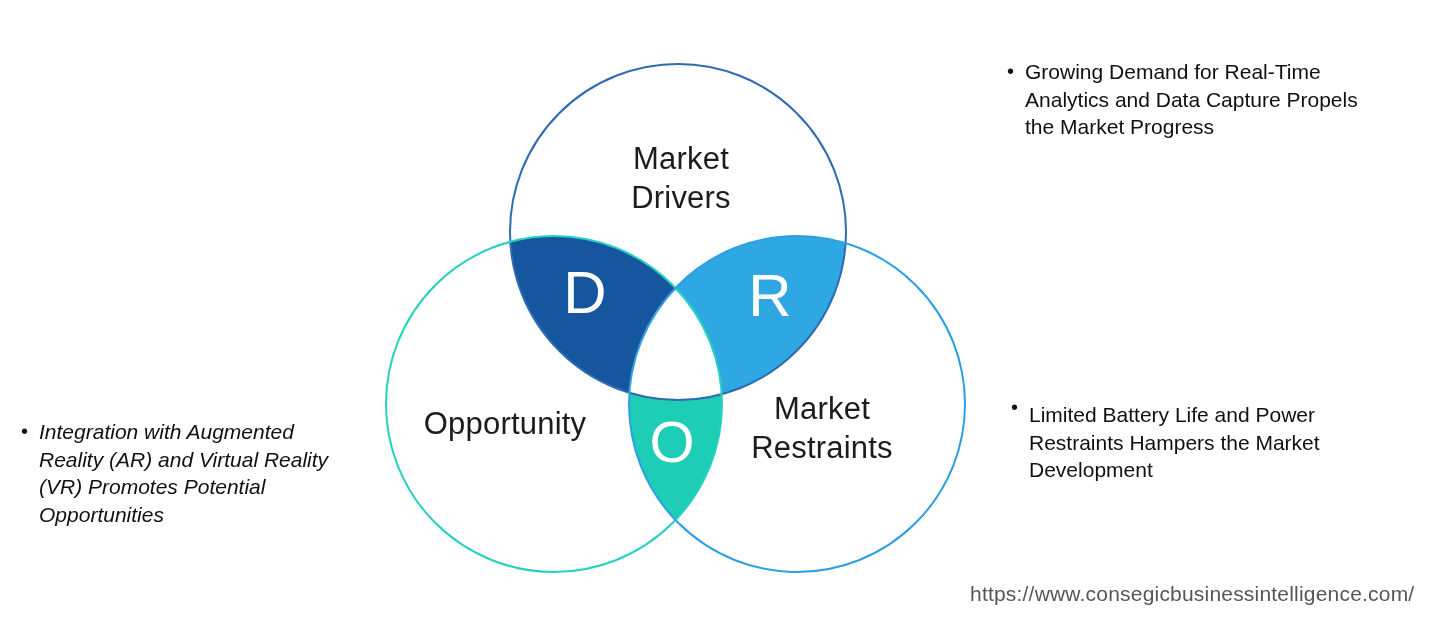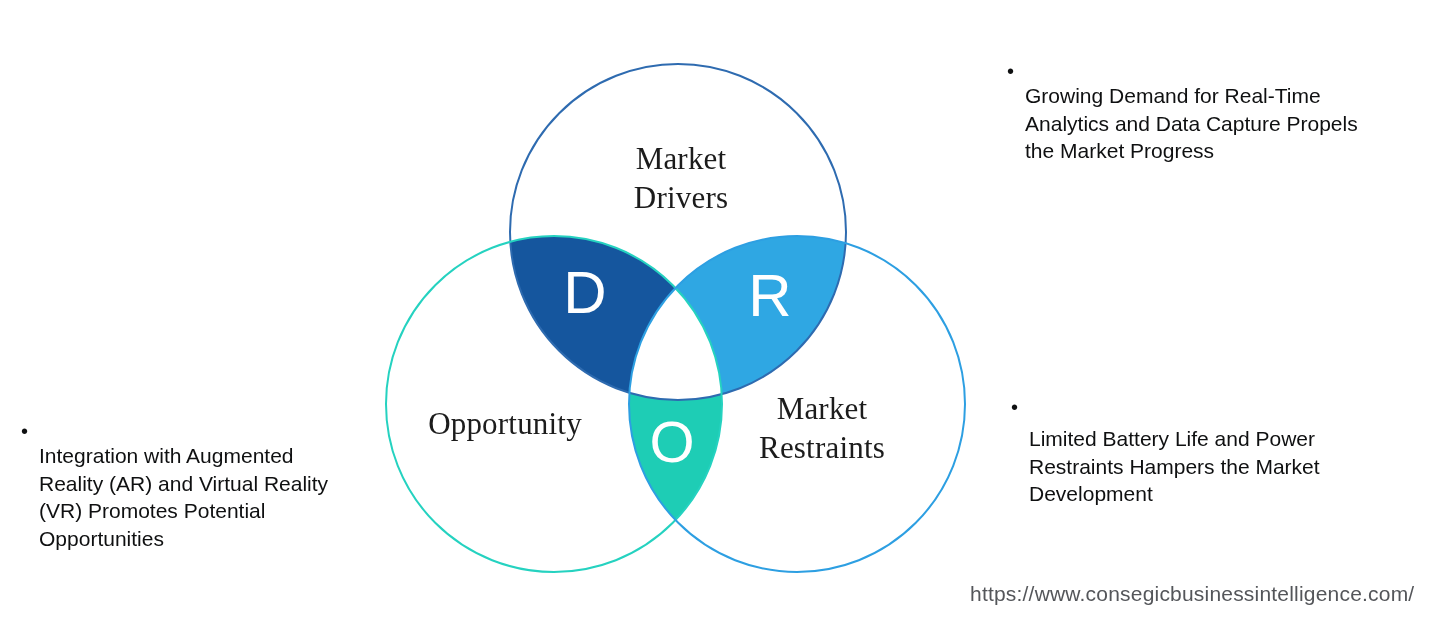--- a/index.html
+++ b/index.html
@@ -14,21 +14,20 @@
 
   .circle-label {
     position: absolute;
     transform: translateX(-50%);
     text-align: center;
     font-size: 31px;
     line-height: 39px;
     color: #1c1c1c;
     white-space: pre-line;
     letter-spacing: 0.2px;
-    font-family: Liberation Serif, serif;
   }
   .region-letter {
     position: absolute;
     transform: translate(-50%, -50%);
     font-size: 60px;
     line-height: 1;
     color: #ffffff;
     font-weight: 400;
   }
   .note {
@@ -38,22 +37,22 @@
     color: #0f1011;
     font-size: 21px;
     line-height: 27.5px;
     font-weight: 500;
   }
   .note .bullet {
     margin-right: 11px;
     font-size: 20px;
   }
   .note .bullet.raised { position: relative; top: -7px; }
-  .note .note-text { white-space: pre-line; margin-top: 24px; }
-  #opportunity-note .note-text { max-width: 345px; }
+  .note .note-text { white-space: pre-line; }
+  #opportunity-note .note-text { max-width: 345px; font-style: italic; }
   #driver-note .note-text { max-width: 395px; }
   #restraint-note .note-text { max-width: 390px; }
 
   .source-url {
     position: absolute;
     left: 970px; top: 582px;
     font-size: 21px;
     color: #54565a;
     letter-spacing: 0.2px;
     text-align: center;

